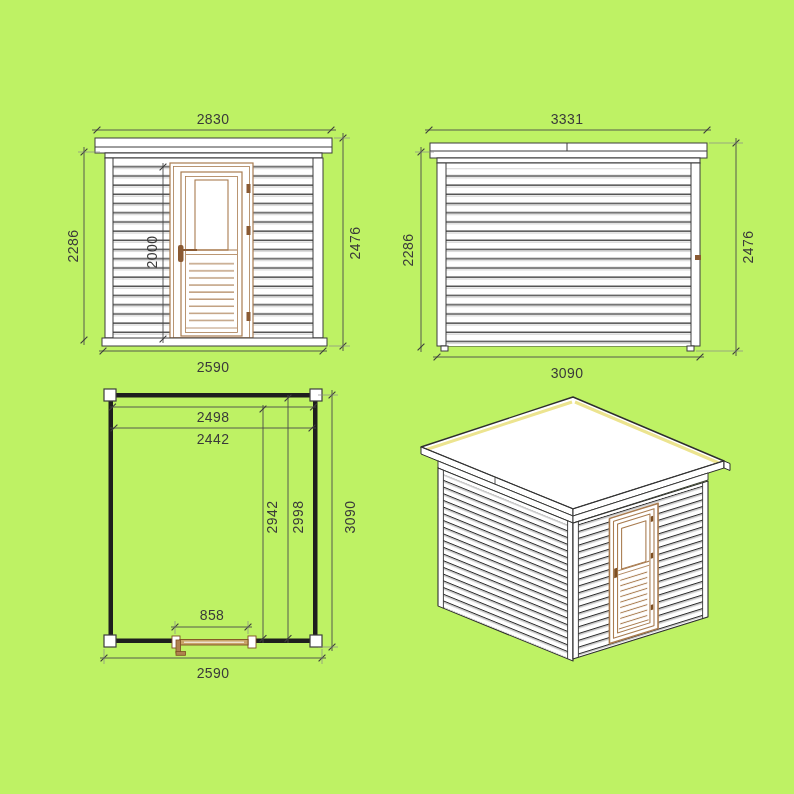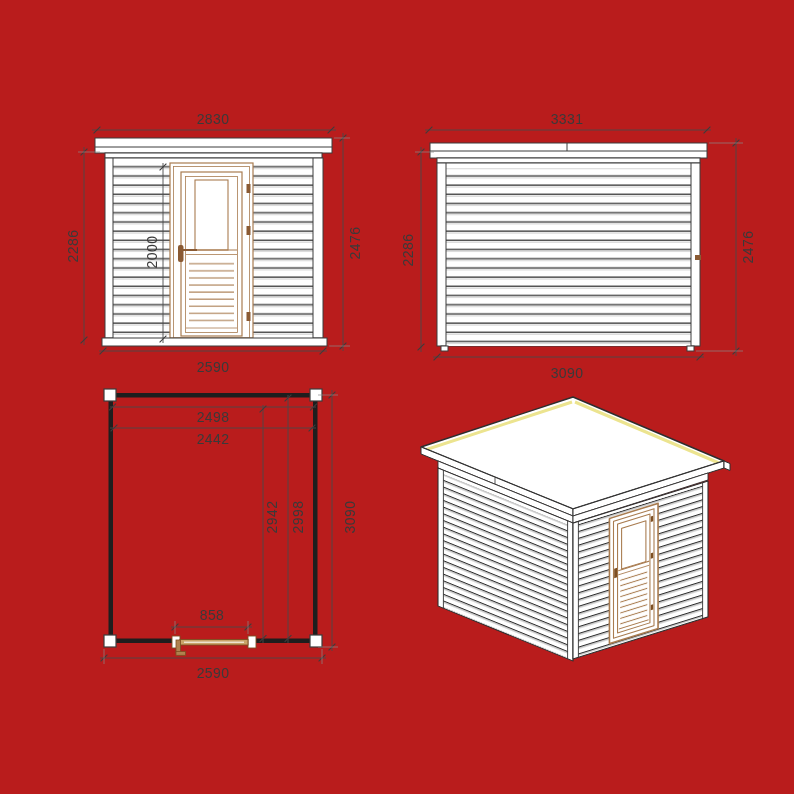--- a/index.html
+++ b/index.html
@@ -1,16 +1,16 @@
 <!DOCTYPE html>
 <html><head>
 <meta charset="utf-8">
 <style>
   html,body{margin:0;padding:0;background:#ffffff;}
-  #canvas{position:relative;width:794px;height:794px;background:#b91c1c;overflow:hidden;
+  #canvas{position:relative;width:794px;height:794px;background:#bef264;overflow:hidden;
           font-family:"Liberation Sans",sans-serif;text-align:right;}
   svg{position:absolute;left:0;top:0;}
   .ln{stroke:#3d3d3d;stroke-width:1;fill:#ffffff;}
   .lnf{stroke:#3d3d3d;stroke-width:1;fill:none;}
   .thin{stroke:#8a8a8a;stroke-width:0.7;fill:none;}
   .dim{stroke:#4a4a4a;stroke-width:0.9;fill:none;}
   .tick{stroke:#3d3d3d;stroke-width:1.1;}
   .dimtxt{font:14px "Liberation Sans",sans-serif;fill:#3a3a3a;letter-spacing:0.4px;}
   .wood{stroke:#a97c50;stroke-width:1.1;fill:none;}
   .woodthin{stroke:#a97c50;stroke-width:0.8;fill:none;}

